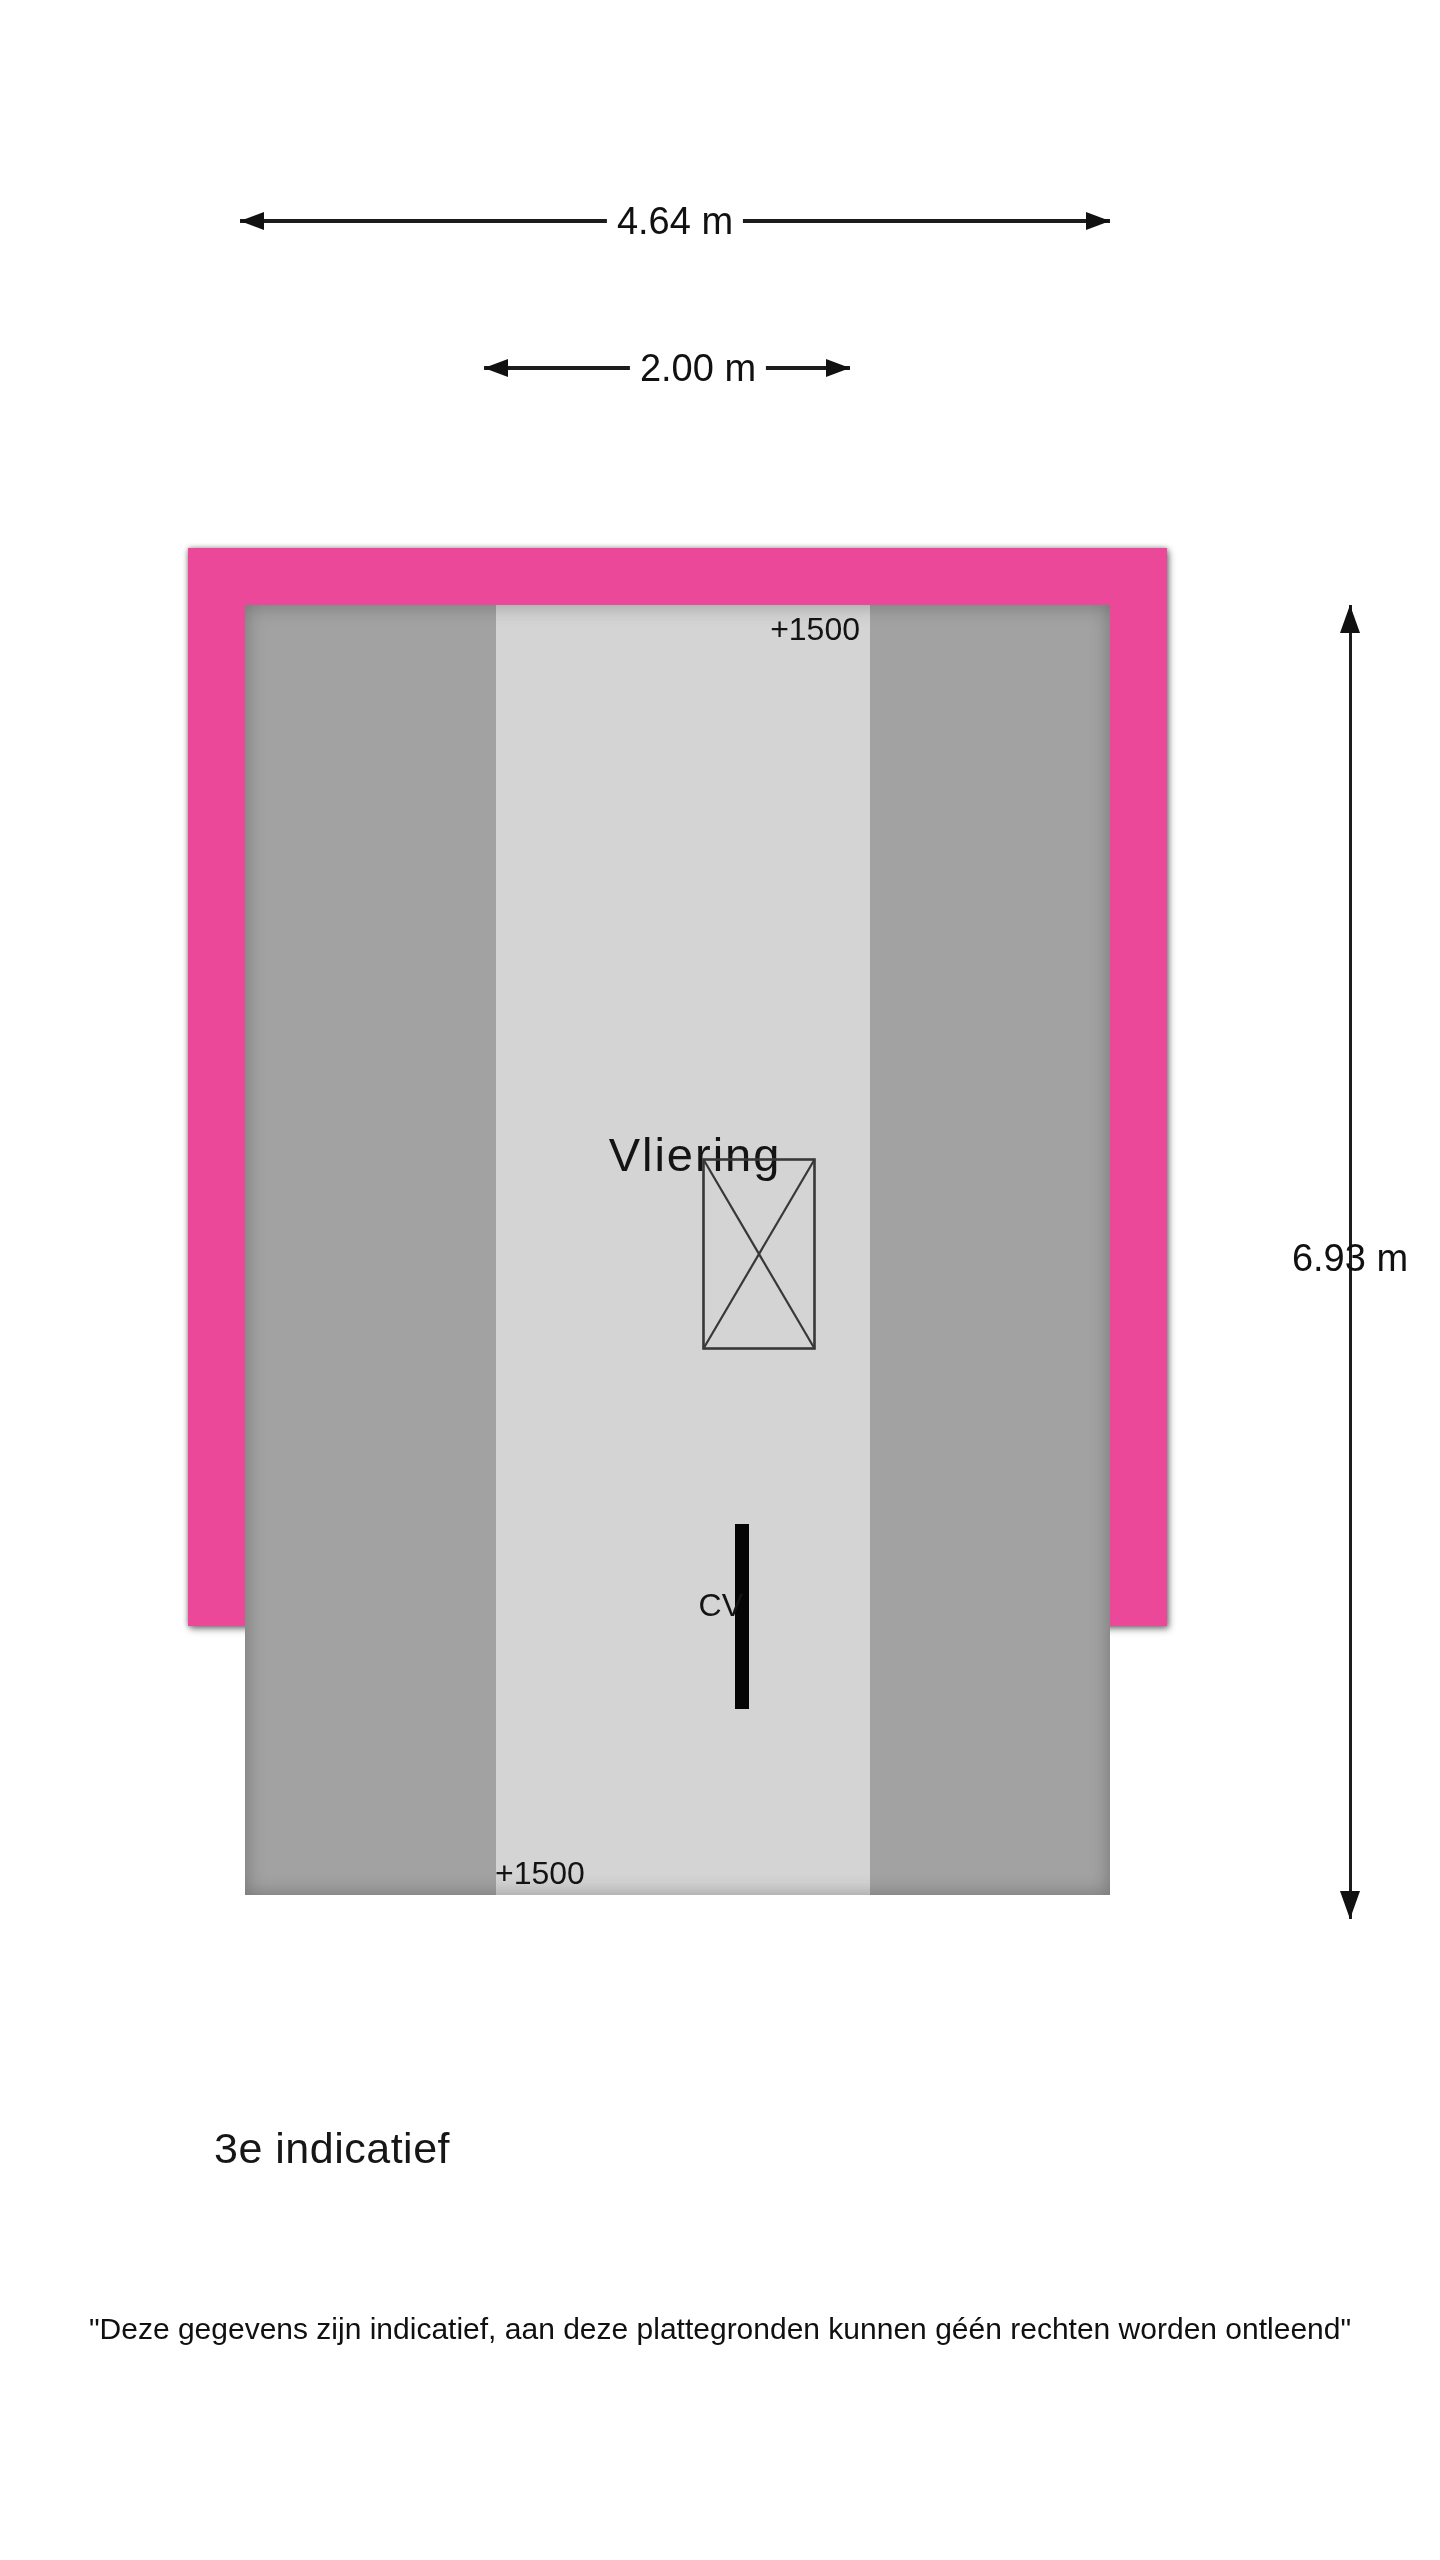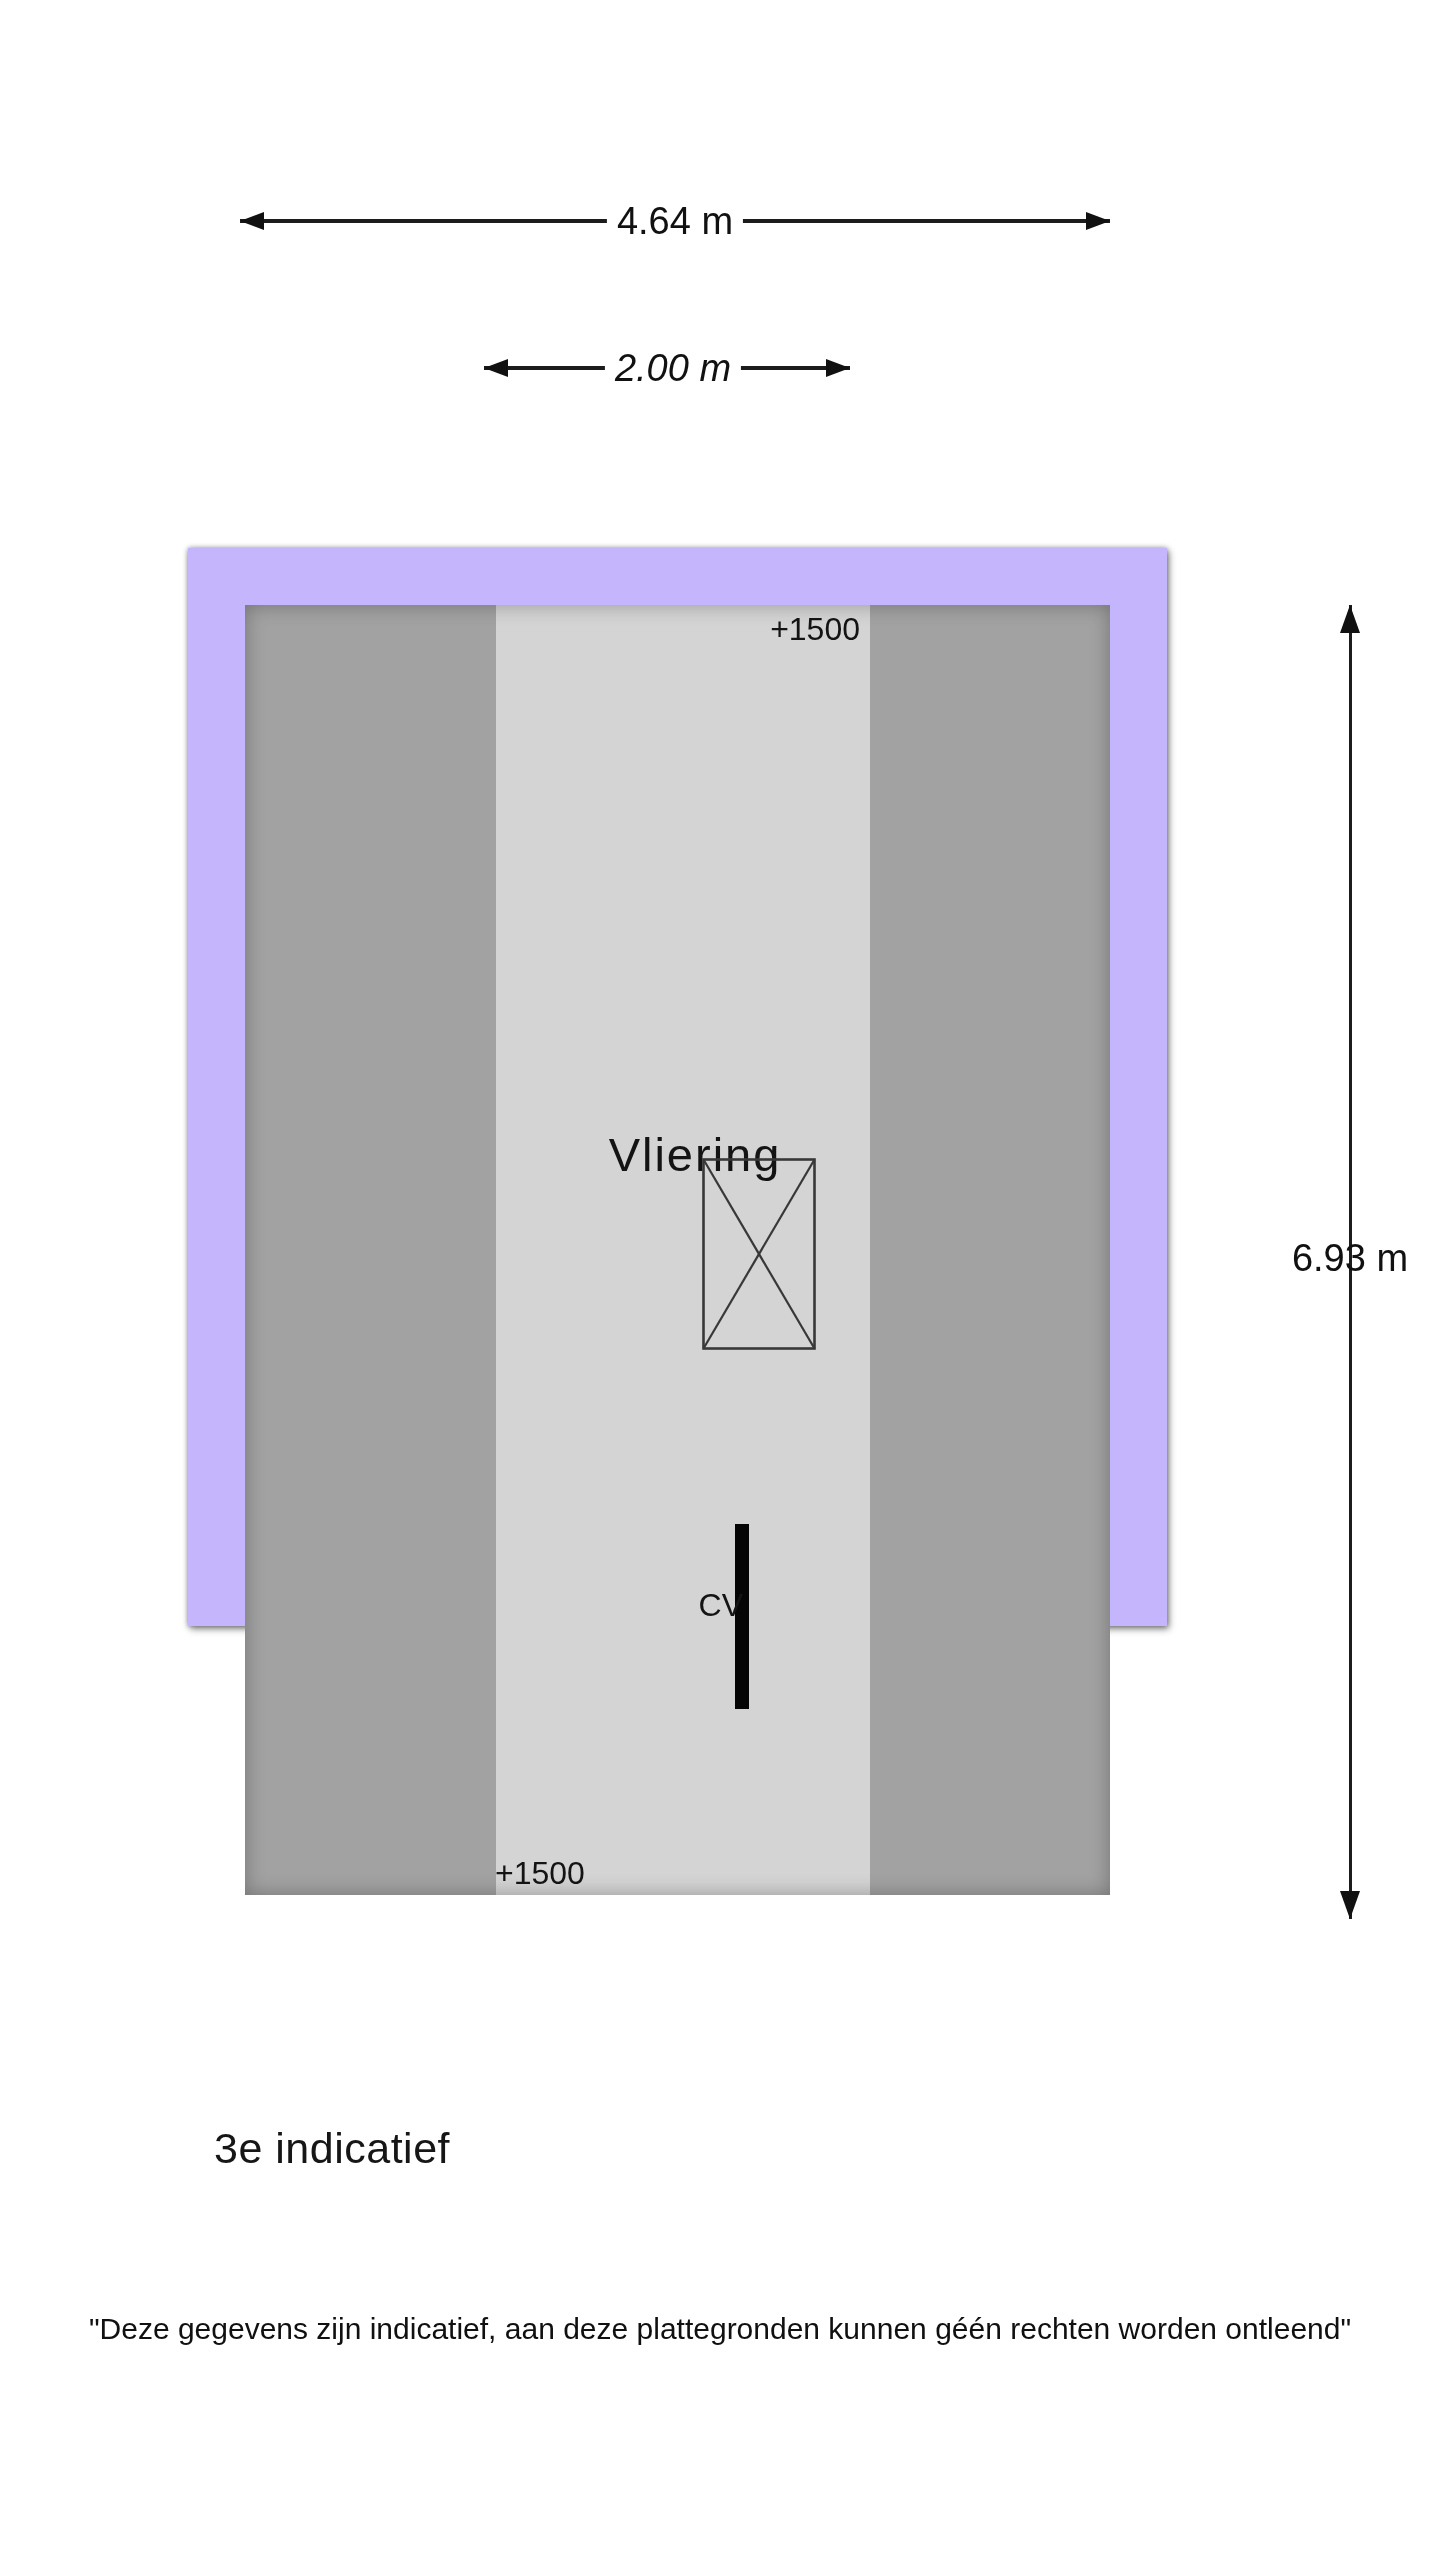--- a/index.html
+++ b/index.html
@@ -30,21 +30,21 @@
     padding: 0 10px;
     white-space: nowrap;
   }
   .dim-label.no-bg { background: transparent; padding: 0; }
 
   
   .plan-frame {
     position: absolute;
     left: 188px; top: 548px;
     width: 979px; height: 1078px;
-    background: #c4b5fd;
+    background: #ec4899;
     box-shadow: 2px 3px 7px rgba(0,0,0,0.45), 0 0 5px rgba(0,0,0,0.35);
   }
   .floor {
     position: absolute;
     left: 57px; top: 57px;
     width: 865px; height: 1290px;
     display: flex;
   }
   .strip-low  { background: #a2a2a2; height: 100%; }
   .strip-high { background: #d4d4d4; height: 100%; }
@@ -104,21 +104,21 @@
     <div class="dim-line-h" style="left:240px; top:219px; width:870px;"></div>
     <div class="head head-left" style="left:240px;  top:212px;"></div>
     <div class="head head-right" style="left:1086px; top:212px;"></div>
     <div class="dim-label" style="left:675px; top:199px; transform:translateX(-50%);text-align:right;">4.64 m</div>
   </div>
 
   <div>
     <div class="dim-line-h" style="left:484px; top:366px; width:366px;"></div>
     <div class="head head-left" style="left:484px; top:359px;"></div>
     <div class="head head-right" style="left:826px; top:359px;"></div>
-    <div class="dim-label" style="left:673px; top:346px; transform:translateX(-50%);font-style:italic;">2.00 m</div>
+    <div class="dim-label" style="left:698px; top:346px; transform:translateX(-50%);">2.00 m</div>
   </div>
 
   <div class="plan-frame">
     <div class="floor">
       <div class="strip-low" style="width:251px;"></div>
       <div class="strip-high" style="width:374px;"></div>
       <div class="strip-low" style="width:240px;"></div>
 
       <div class="marker" style="right:250px; top:2px; text-align:right;">+1500</div>
       <div class="marker" style="left:250px; bottom:0px;">+1500</div>

